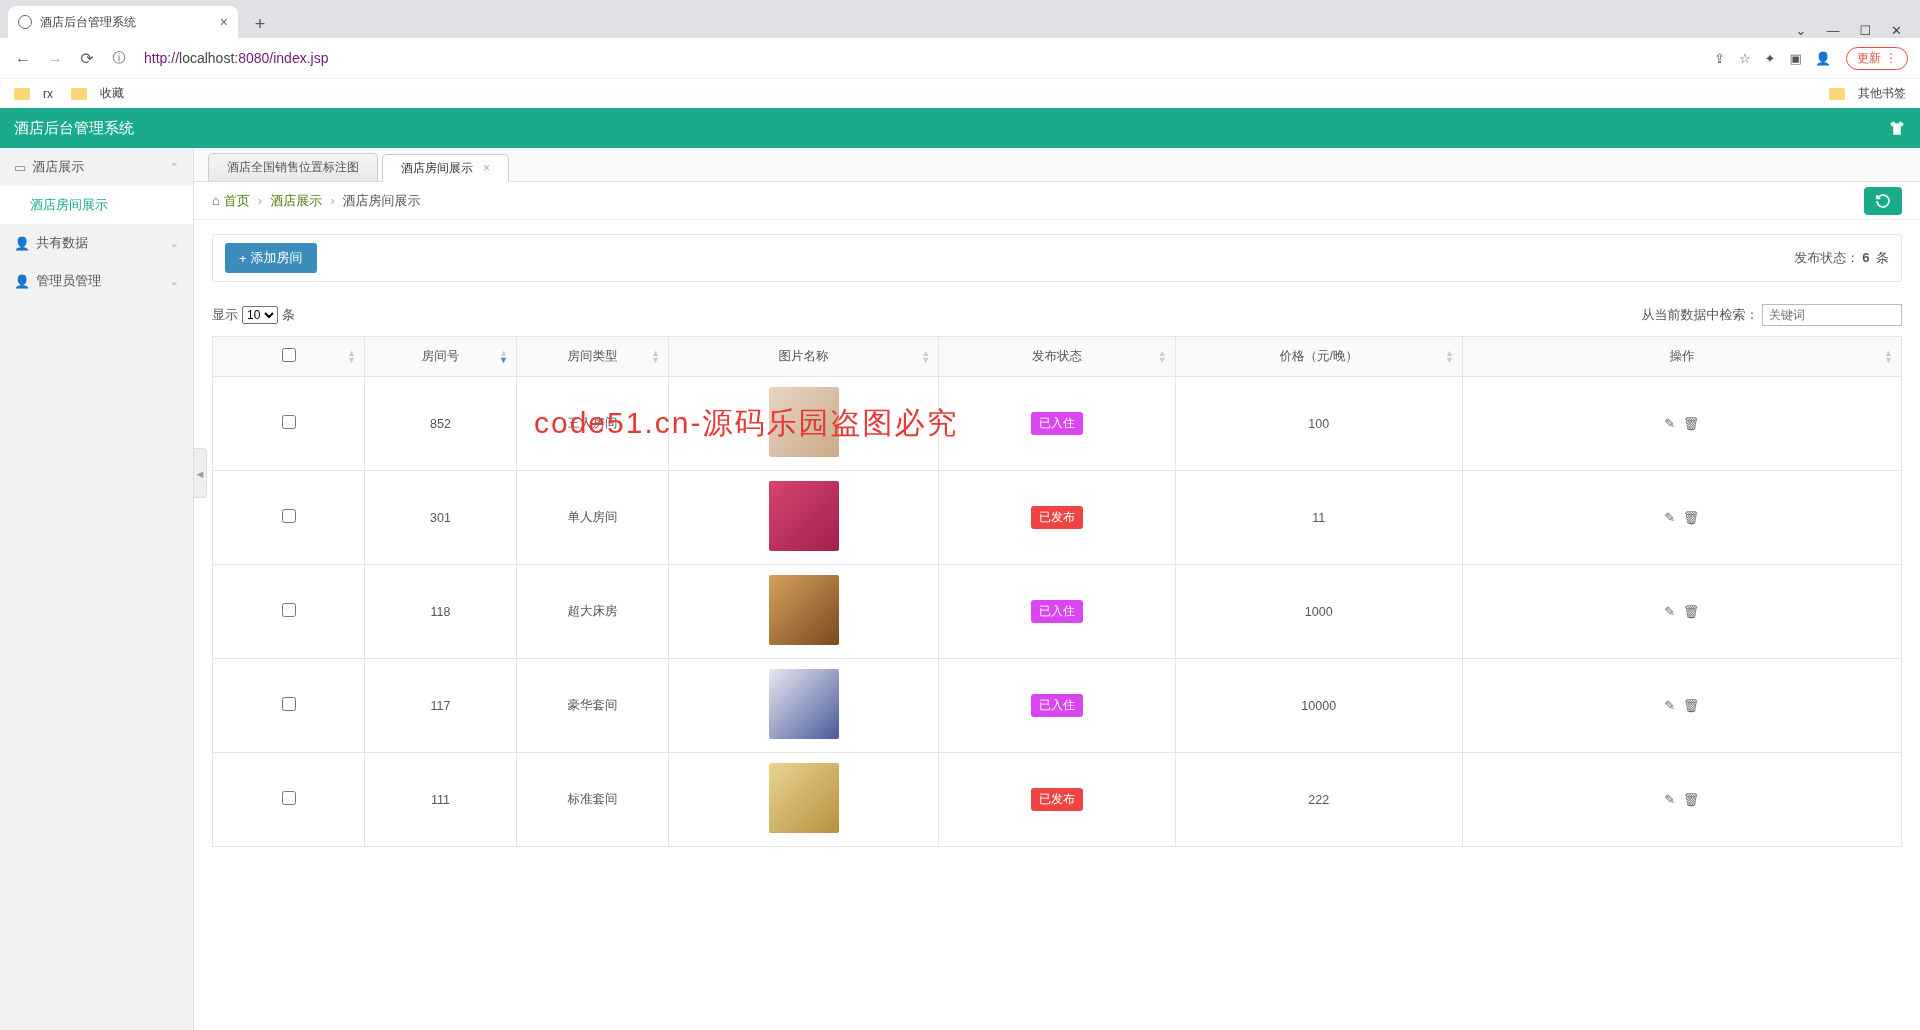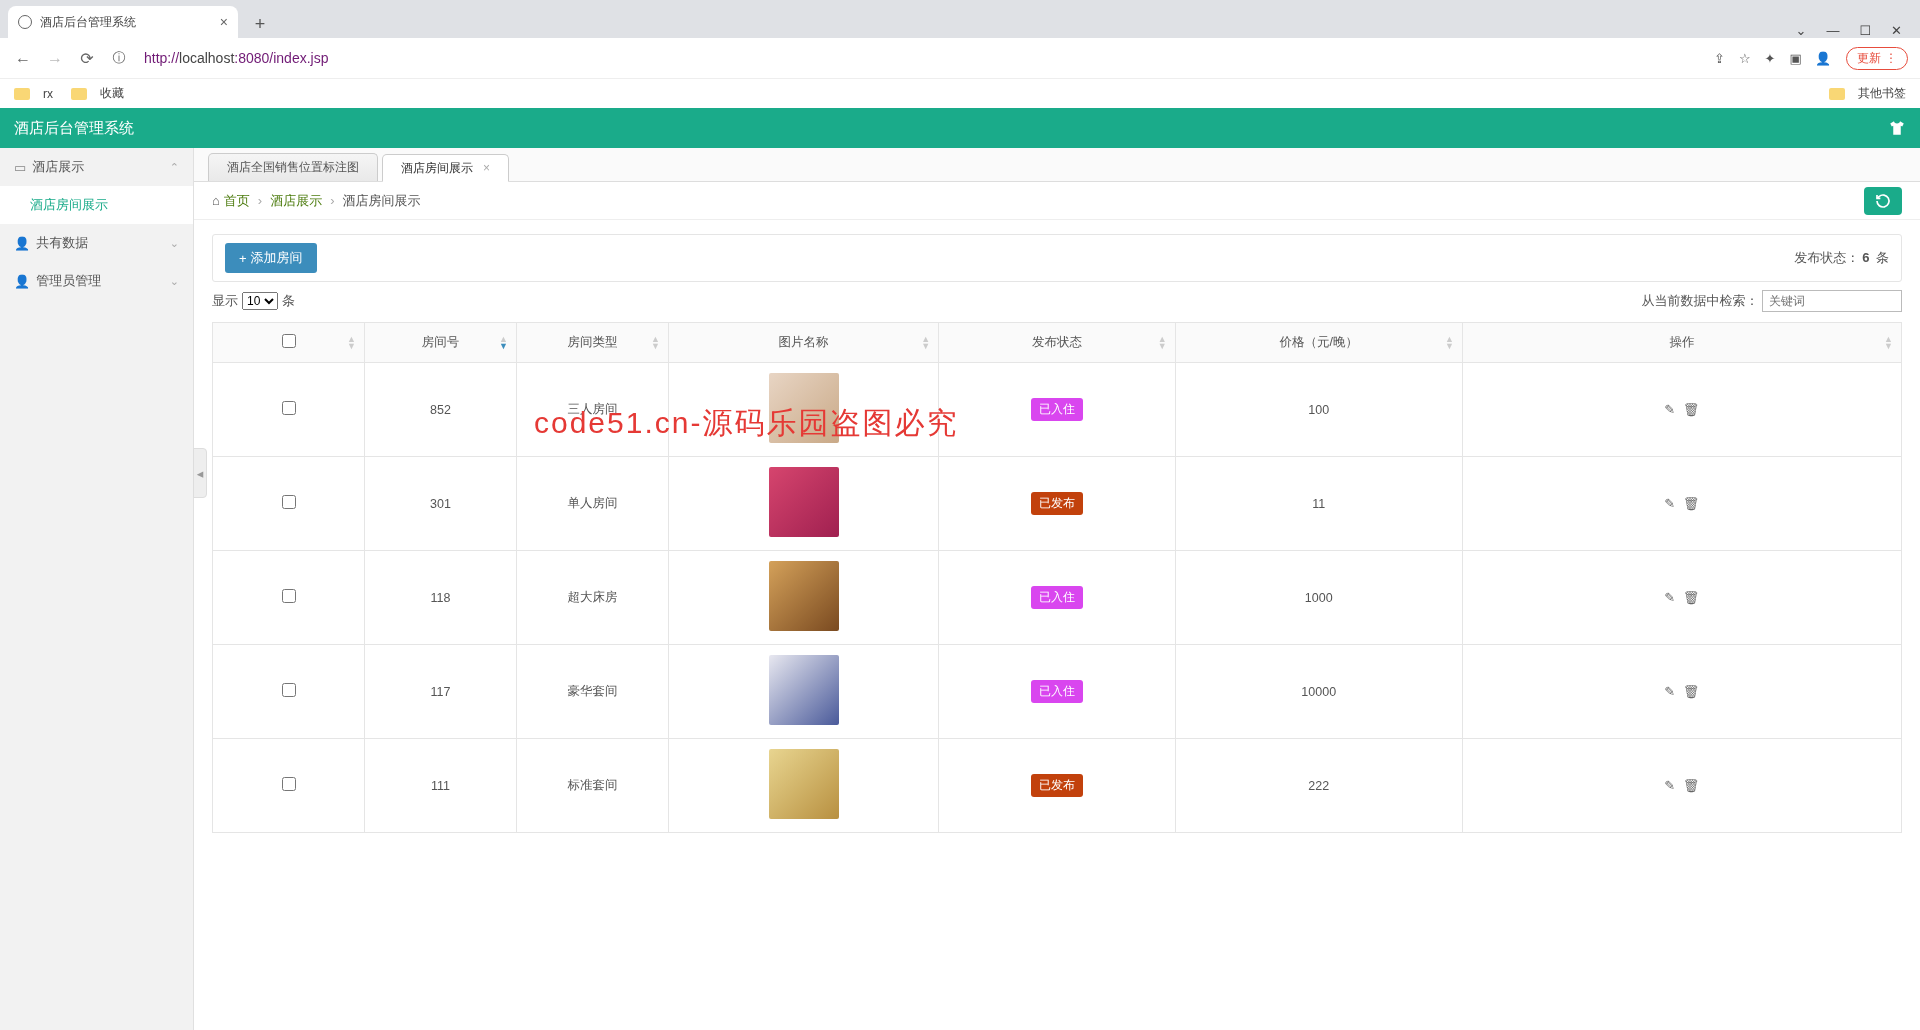--- a/index.html
+++ b/index.html
@@ -54,37 +54,37 @@
 .refresh-btn { margin-left: auto; width: 38px; height: 28px; background: #1aab8a; border-radius: 4px; display: flex; align-items: center; justify-content: center; color: #fff; cursor: pointer; }
 
 
 .page-body { padding: 14px 18px; }
 .toolbar-box { border: 1px solid #e5e5e5; height: 48px; display: flex; align-items: center; padding: 0 12px; border-radius: 3px; }
 .add-btn { background: #3c8dbc; color: #fff; border: none; height: 30px; padding: 0 14px; border-radius: 3px; font-size: 13px; cursor: pointer; display: flex; align-items: center; gap: 4px; }
 .total-info { margin-left: auto; font-size: 13px; color: #555; }
 .total-info b { font-weight: bold; margin: 0 3px; }
 
 
-.len-row { display: flex; align-items: center; margin: 8px 0 10px; font-size: 13px; color: #555; }
+.len-row { display: flex; align-items: center; margin: 22px 0 10px; font-size: 13px; color: #555; }
 .len-row select { margin: 0 4px; font-size: 12px; }
 .len-row .search { margin-left: auto; }
 .len-row input { width: 140px; height: 22px; border: 1px solid #bbb; padding: 0 6px; font-size: 12px; }
 
 
 table { width: 100%; border-collapse: collapse; border: 1px solid #e5e5e5; }
 th, td { border: 1px solid #e5e5e5; padding: 10px 8px; text-align: center; font-size: 12.5px; color: #555; vertical-align: middle; }
 th { background: #fafafa; font-weight: normal; height: 40px; position: relative; }
 td { height: 85px; }
 .sort-arrows { position: absolute; right: 8px; top: 50%; transform: translateY(-50%); font-size: 9px; color: #ccc; line-height: 7px; }
 .sort-arrows .down.active { color: #3c8dbc; }
 input[type="checkbox"] { width: 14px; height: 14px; }
 .thumb { width: 70px; height: 70px; background: #ddd; border-radius: 2px; display: inline-block; }
 .badge { display: inline-block; padding: 3px 8px; border-radius: 3px; color: #fff; font-size: 12px; }
 .badge.orange { background: #d946ef; }
-.badge.green { background: #c2410c; }
+.badge.green { background: #ef4444; }
 .act-ico { color: #666; margin: 0 4px; cursor: pointer; font-size: 13px; }
 
 
 .thumb.t0 { background: linear-gradient(135deg,#e8d5c4,#c9a987); }
 .thumb.t1 { background: linear-gradient(135deg,#d6456e,#a02050); }
 .thumb.t2 { background: linear-gradient(135deg,#d4a15a,#7a4a20); }
 .thumb.t3 { background: linear-gradient(135deg,#e8e8f0,#4a5a9a); }
 .thumb.t4 { background: linear-gradient(135deg,#e8d590,#b89040); }
 
 

